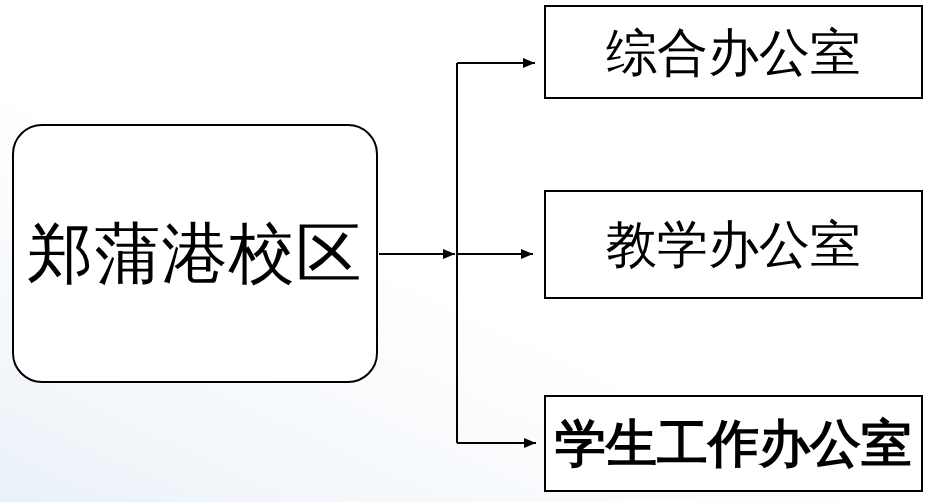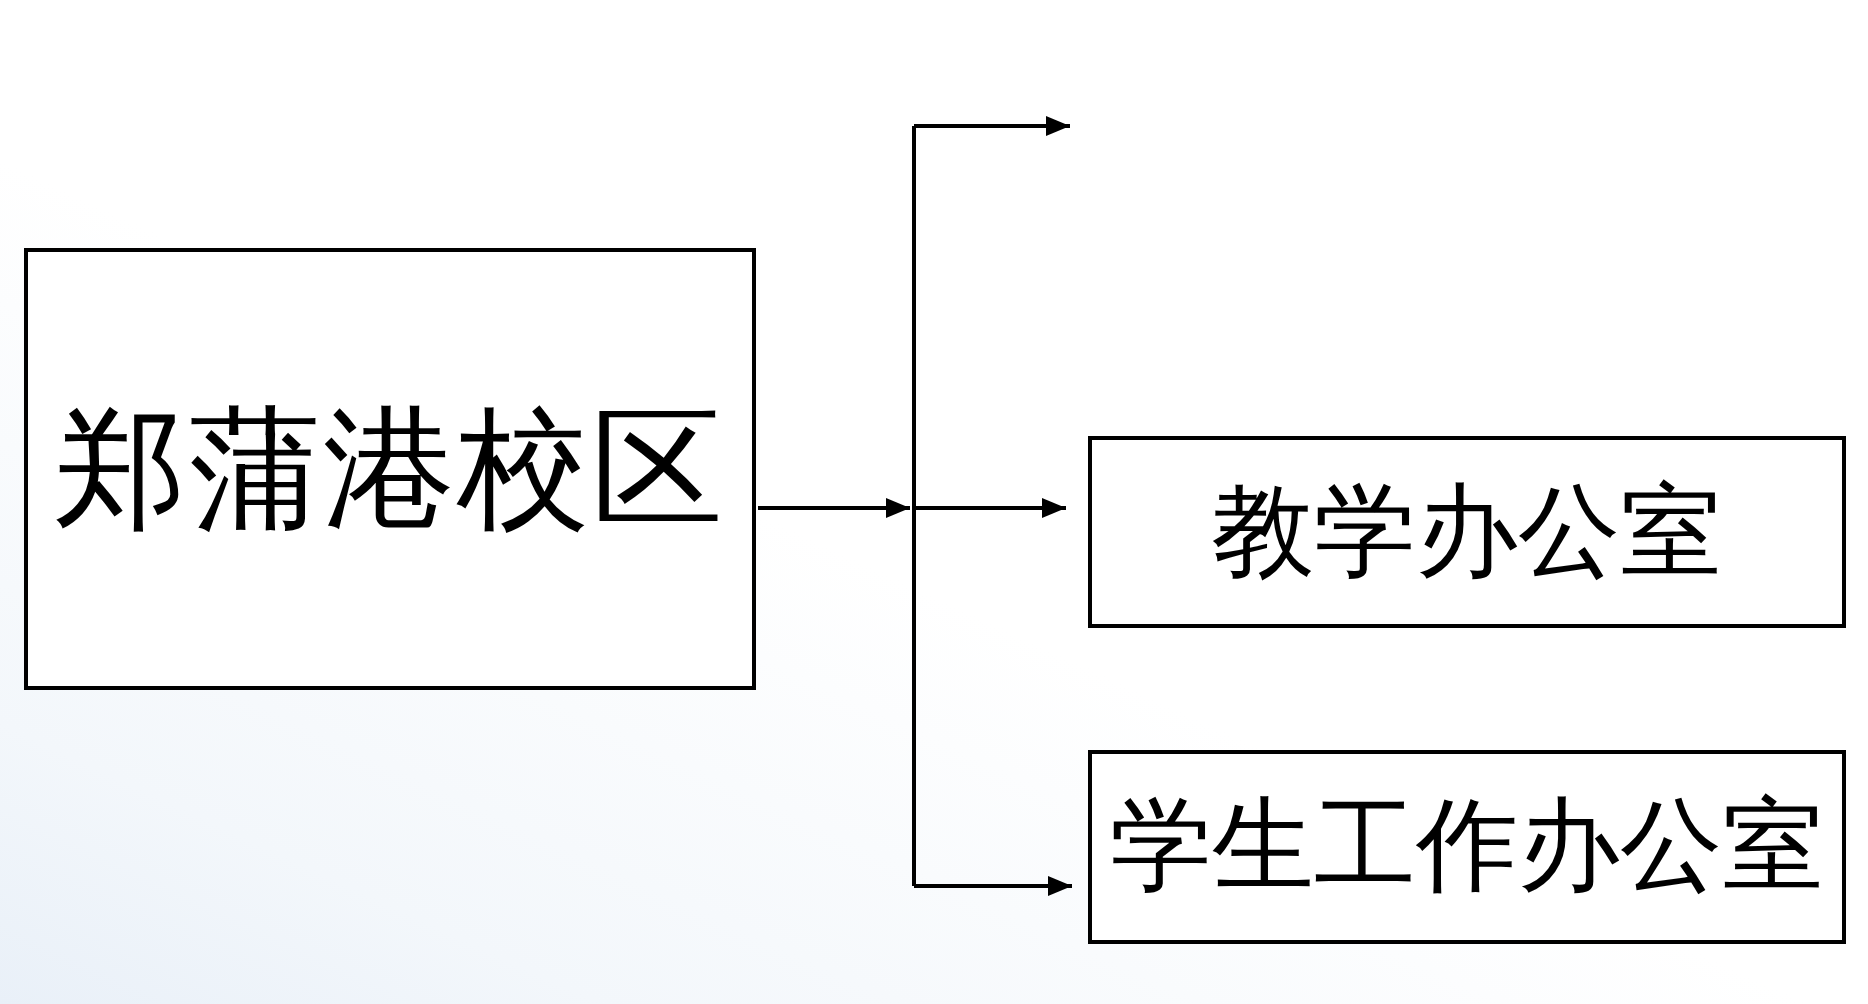--- a/index.html
+++ b/index.html
@@ -36,34 +36,35 @@
     display: flex;
     flex-direction: column;
     align-items: center;
     justify-content: center;
     text-align: center;
   }
   .node.root {
     left: 12px;
     top: 124px;
     width: 366px;
-    height: 221px;
+    height: 259px;
     font-size: 66px;
     line-height: 88px;
     letter-spacing: 1px;
+    border-radius: 30px;
   }
   .node.child {
     left: 544px;
     width: 379px;
     font-size: 51px;
     line-height: 1;
   }
   .node.child1 { top: 5px;   height: 94px; }
-  .node.child2 { top: 218px; height: 96px; }
-  .node.child3 { top: 375px; height: 97px; }
+  .node.child2 { top: 190px; height: 109px; }
+  .node.child3 { top: 395px; height: 97px; font-weight: bold; }
 </style>
 </head>
 <body>
 
 <div class="stage">
 
   <svg class="connectors" width="934" height="502" viewBox="0 0 934 502" xmlns="http://www.w3.org/2000/svg">
     <defs>
       <marker id="arrow" markerUnits="userSpaceOnUse" markerWidth="14" markerHeight="12" refX="12" refY="5" orient="auto">
         <path d="M0,0 L12,5 L0,10 z" fill="#000000"></path>
@@ -73,20 +74,23 @@
     <line x1="457" y1="63" x2="457" y2="443" stroke="#000000"></line>
     <line x1="457" y1="63" x2="535" y2="63" marker-end="url(#arrow)" stroke="#000000"></line>
     <line x1="457" y1="254" x2="533" y2="254" marker-end="url(#arrow)" stroke="#000000"></line>
     <line x1="457" y1="443" x2="536" y2="443" marker-end="url(#arrow)" stroke="#000000"></line>
   </svg>
 
   <div class="node root">
     <div class="root-line">郑蒲港校区</div>
   </div>
 
+  <div class="node child child1">
+    <span>综合办公室</span>
+  </div>
 
   <div class="node child child2">
     <span>教学办公室</span>
   </div>
 
   <div class="node child child3">
     <span>学生工作办公室</span>
   </div>
 
 </div>

